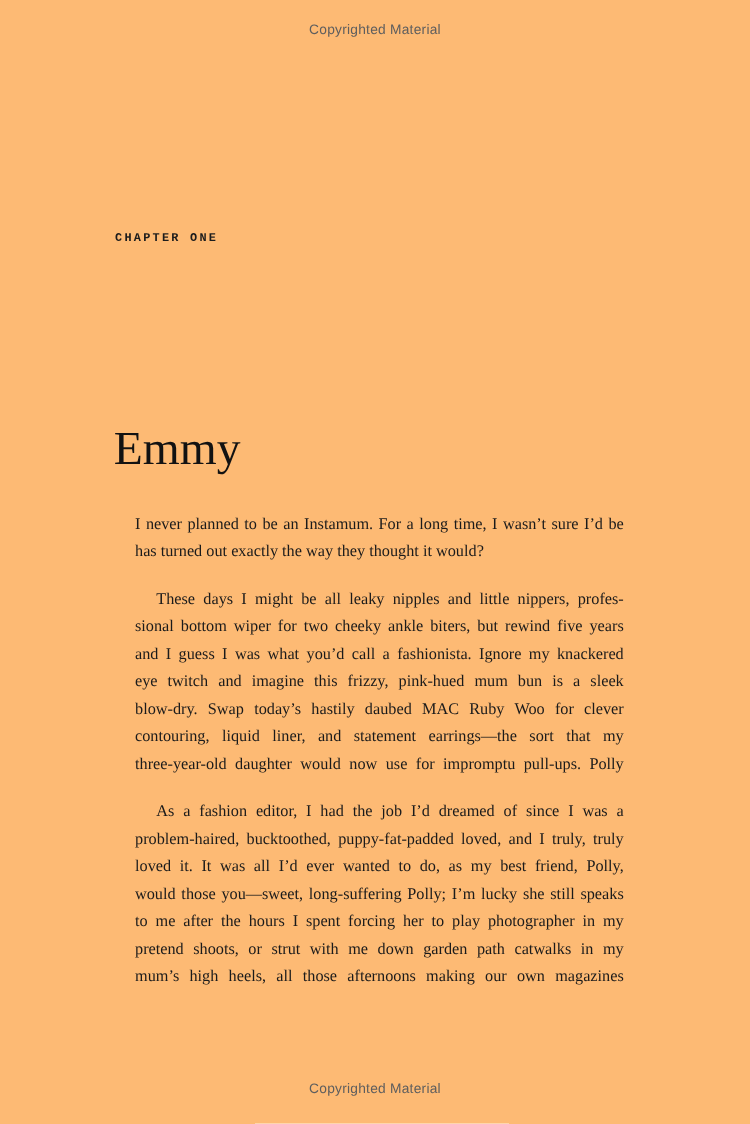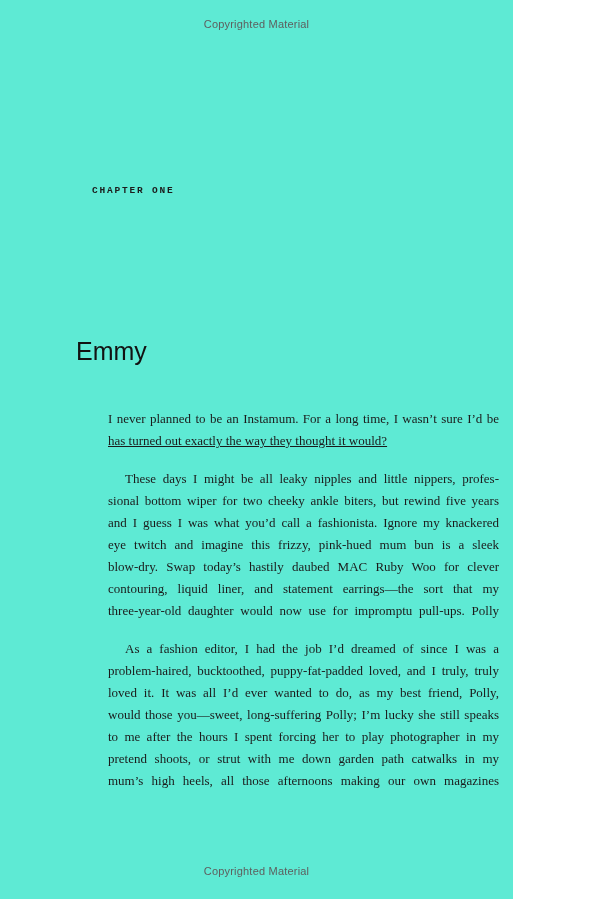--- a/index.html
+++ b/index.html
@@ -2,23 +2,23 @@
 <html><head>
 <meta charset="utf-8">
 <style>
   html, body {
     margin: 0;
     padding: 0;
     background: #ffffff;
   }
   .page {
     position: relative;
-    width: 513px;
+    width: 600px;
     height: 899px;
-    background: #5eead4;
+    background: #fdba74;
     overflow: hidden;
     font-family: "Liberation Serif", serif;
   }
   .copyright {
     position: absolute;
     left: 0;
     width: 100%;
     text-align: center;
     font-family: "Liberation Sans", sans-serif;
     font-size: 11px;
@@ -32,24 +32,24 @@
     left: 92px;
     top: 185px;
     font-family: Liberation Mono, monospace;
     font-size: 9.5px;
     font-weight: bold;
     letter-spacing: 1.8px;
     color: #1c1c1c;
   }
   .page-title {
     position: absolute;
-    left: 76px;
+    left: 91px;
     top: 337px;
-    font-family: Liberation Sans, sans-serif;
-    font-size: 25px;
+    font-family: Liberation Serif, serif;
+    font-size: 38px;
     font-weight: 400;
     color: #121212;
   }
   .body-text {
     position: absolute;
     left: 92px;
     top: 392px;
     width: 423px;
     color: #1b1b1b;
     font-size: 13px;
@@ -60,21 +60,20 @@
     padding: 0;
   }
   .bline {
     text-align: justify;
     text-align-last: justify;
     height: 22px;
   }
   .bline.last {
     text-align: center;
     text-align-last: left;
-    text-decoration: underline;
   }
   .bline.first-indent {
     padding-left: 17px;
   }
 </style>
 </head>
 <body>
 
 <div class="page">
 

